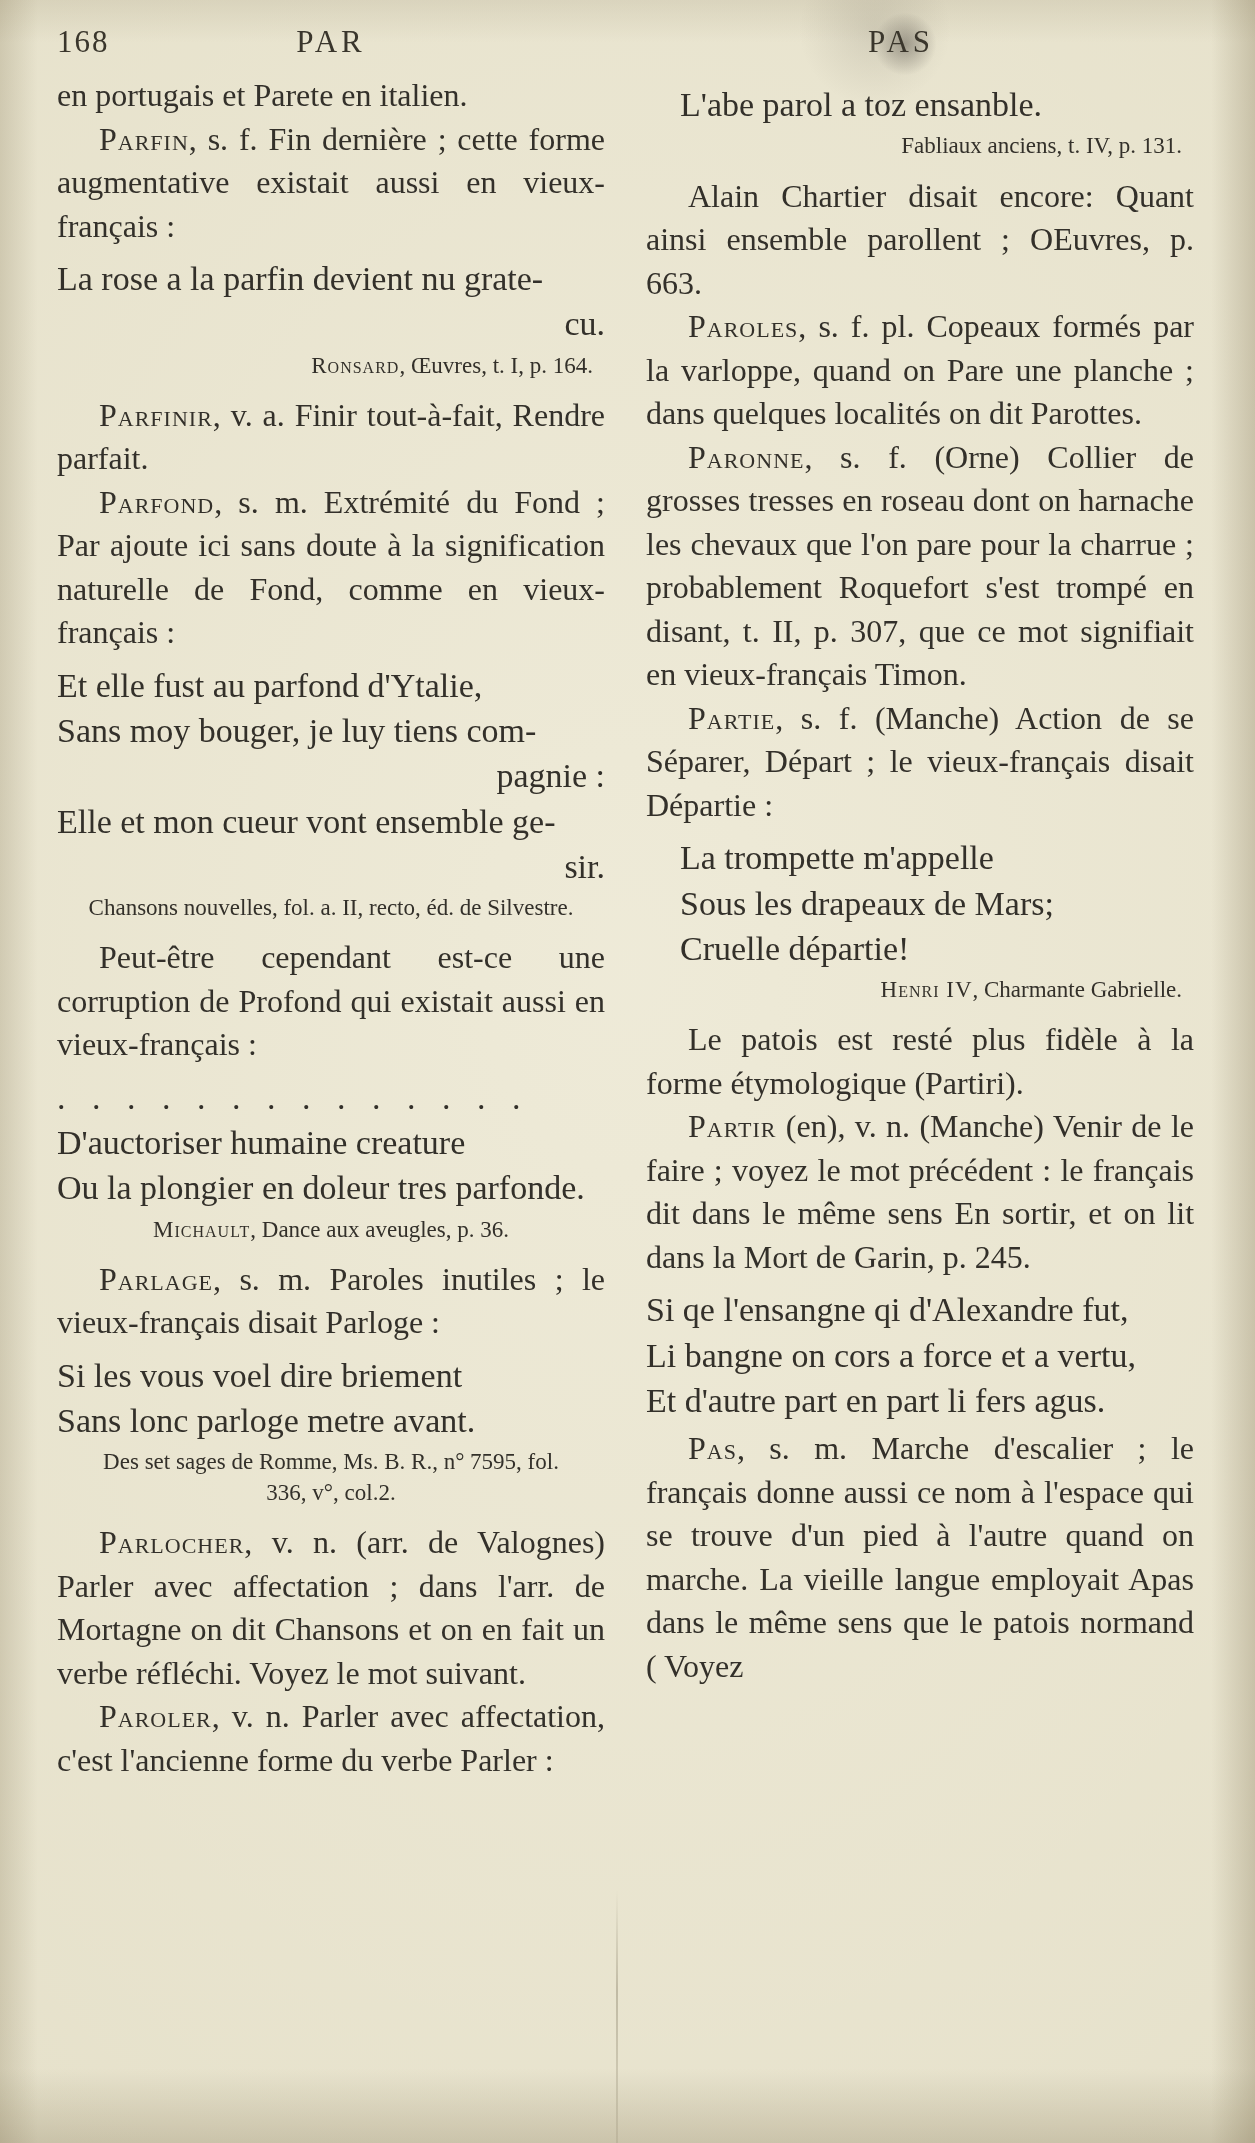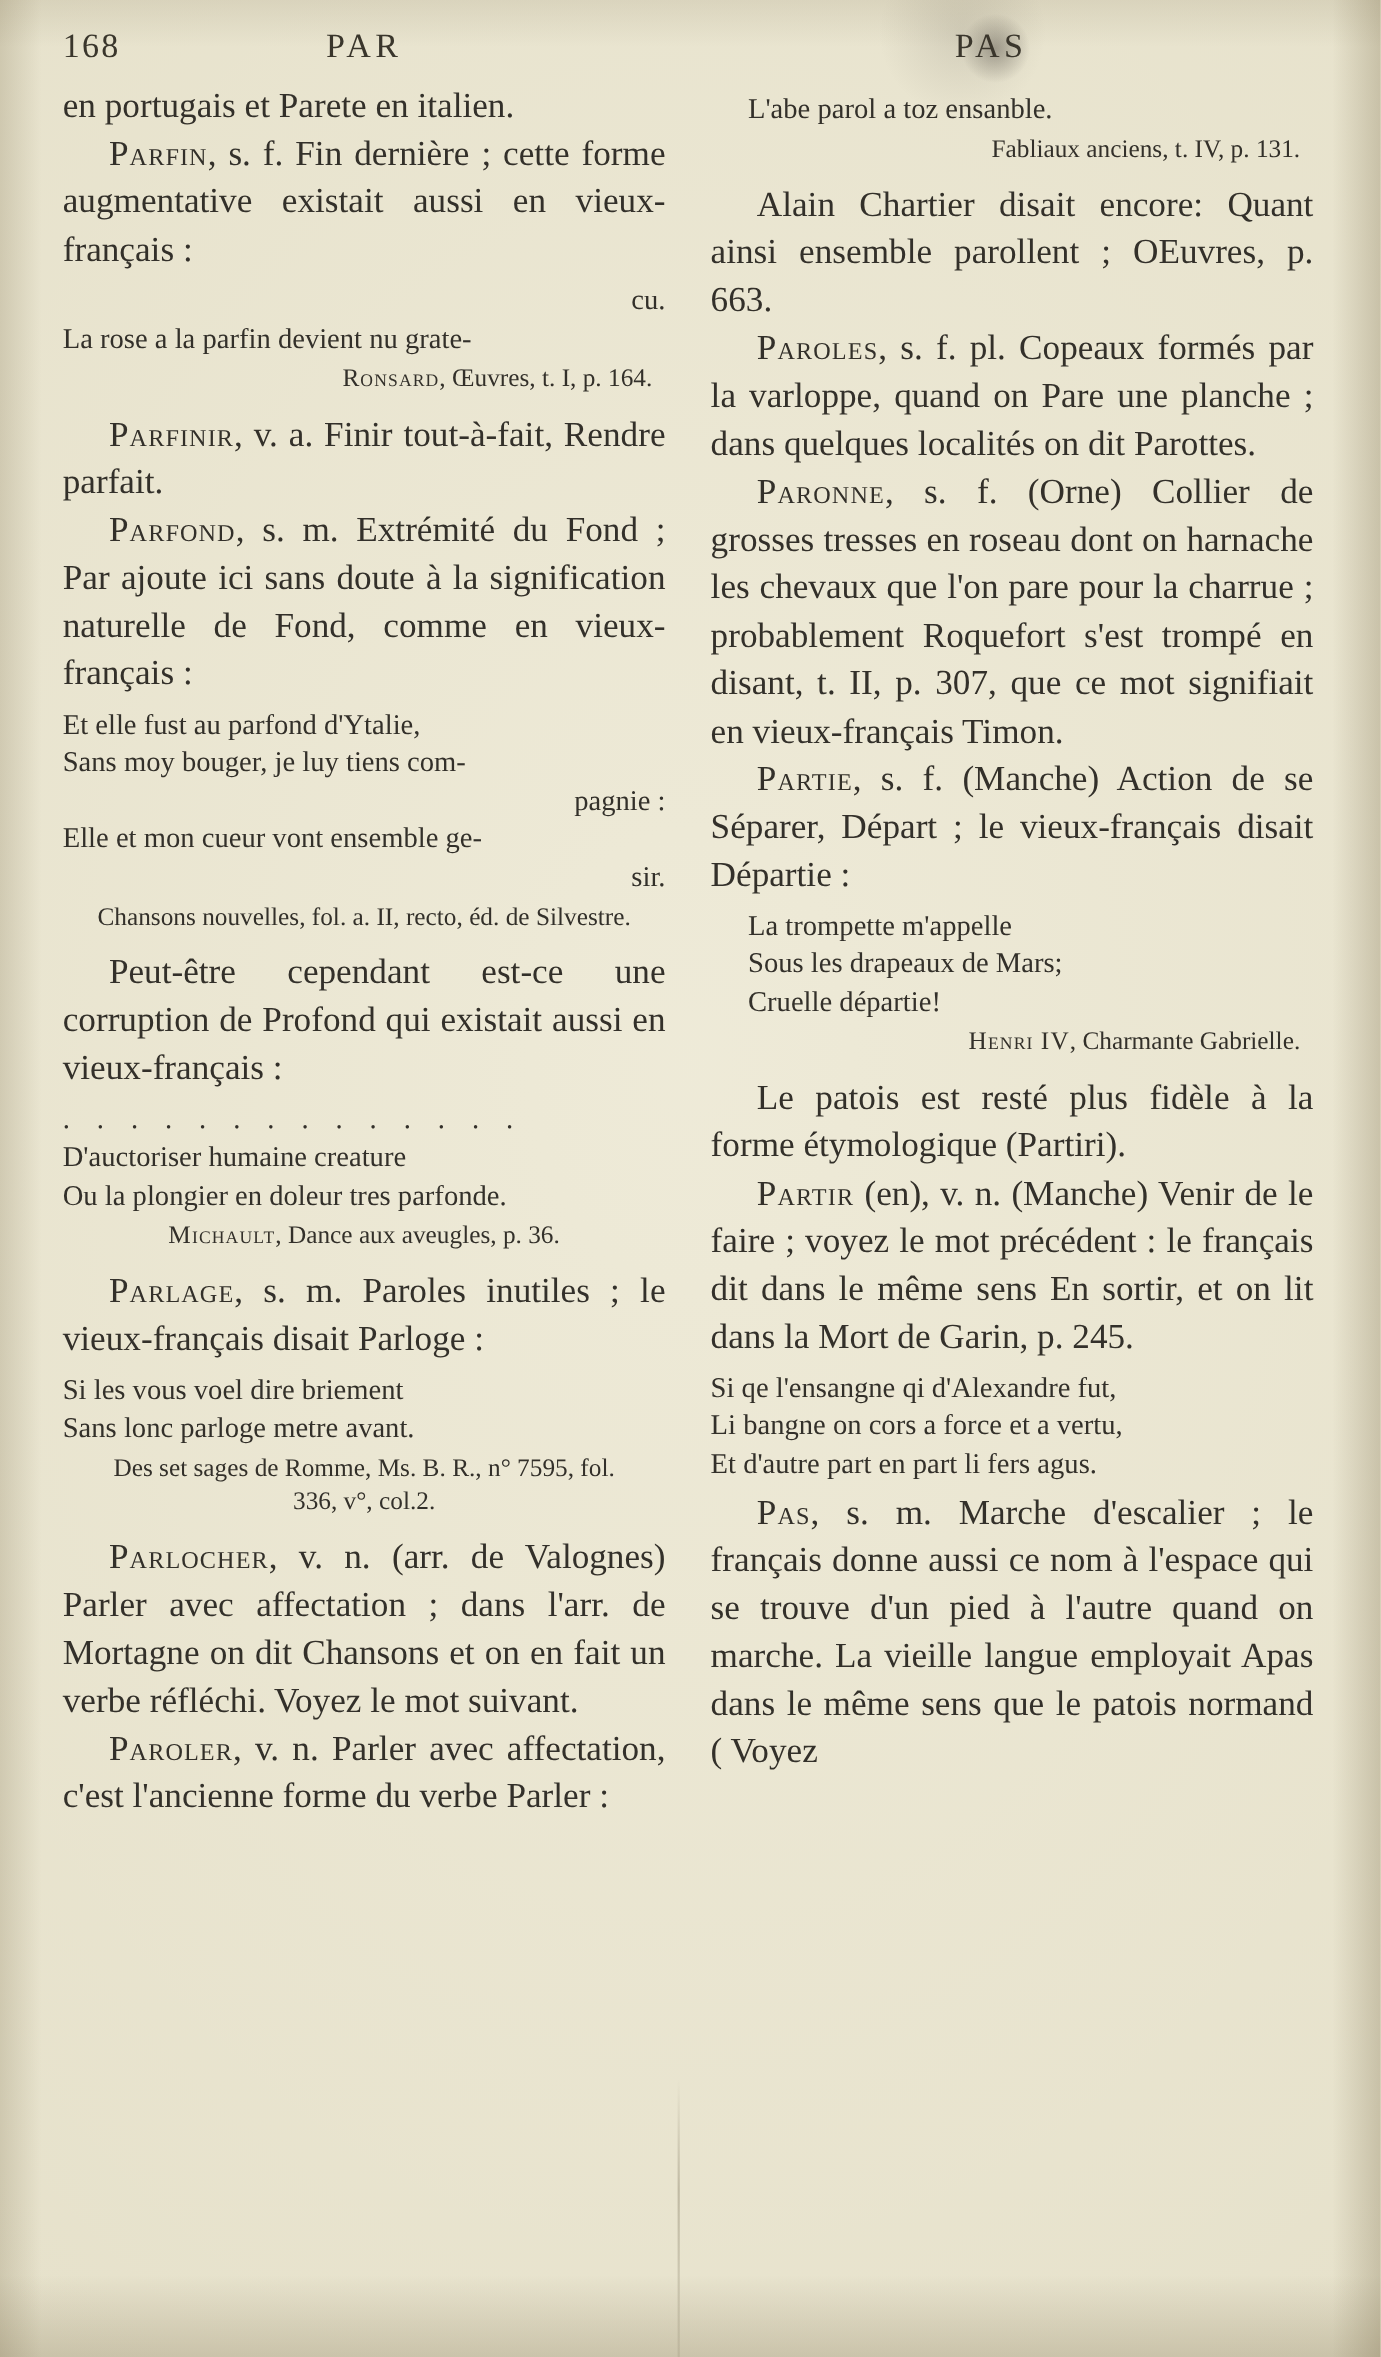--- a/index.html
+++ b/index.html
@@ -51,21 +51,21 @@
   .col-left  { left: 57px; }
   .col-right { left: 646px; }
   .block.para {
     font-size: 32px;
     line-height: 1.36;
     text-align: justify;
     text-indent: 42px;
   }
   .block.para.noindent { text-indent: 0; }
   .block.verse {
-    font-size: 26px;
+    font-size: 34px;
     line-height: 1.33;
     margin: 8px 0 4px;
   }
   .block.verse.indent1 { padding-left: 34px; }
   .vline { text-align: left; }
   .vline.align-right { text-align: right; }
   .vline.dots { word-spacing: 16px; letter-spacing: 1px; }
   .block.cite {
     font-size: 23px;
     line-height: 1.32;
@@ -87,22 +87,22 @@
   <div class="page-number">168</div>
   <div class="head-left">PAR</div>
   <div class="head-right">PAS</div>
 </header>
 
 <main>
   <div class="column col-left">
       <div class="block para noindent"><span>en portugais et </span><span class="i">Parete</span><span> en italien.</span></div>
       <div class="block para"><span class="sc">Parfin</span><span>, s. f. </span><span class="i">Fin</span><span> dernière ; cette forme augmentative existait aussi en vieux-français :</span></div>
       <div class="block verse">
+        <div class="vline">La rose a la parfin devient nu grate-</div>
         <div class="vline align-right">cu.</div>
-        <div class="vline">La rose a la parfin devient nu grate-</div>
       </div>
       <div class="block cite align-right"><span class="sc">Ronsard</span><span>, </span><span class="i">Œuvres</span><span>, t. I, p. 164.</span></div>
       <div class="block para"><span class="sc">Parfinir</span><span>, v. a. Finir tout-à-fait, Rendre parfait.</span></div>
       <div class="block para"><span class="sc">Parfond</span><span>, s. m. Extrémité du </span><span class="i">Fond</span><span> ; </span><span class="i">Par</span><span> ajoute ici sans doute à la signification naturelle de </span><span class="i">Fond</span><span>, comme en vieux-français :</span></div>
       <div class="block verse">
         <div class="vline">Et elle fust au parfond d'Ytalie,</div>
         <div class="vline">Sans moy bouger, je luy tiens com-</div>
         <div class="vline align-right">pagnie :</div>
         <div class="vline">Elle et mon cueur vont ensemble ge-</div>
         <div class="vline align-right">sir.</div>

